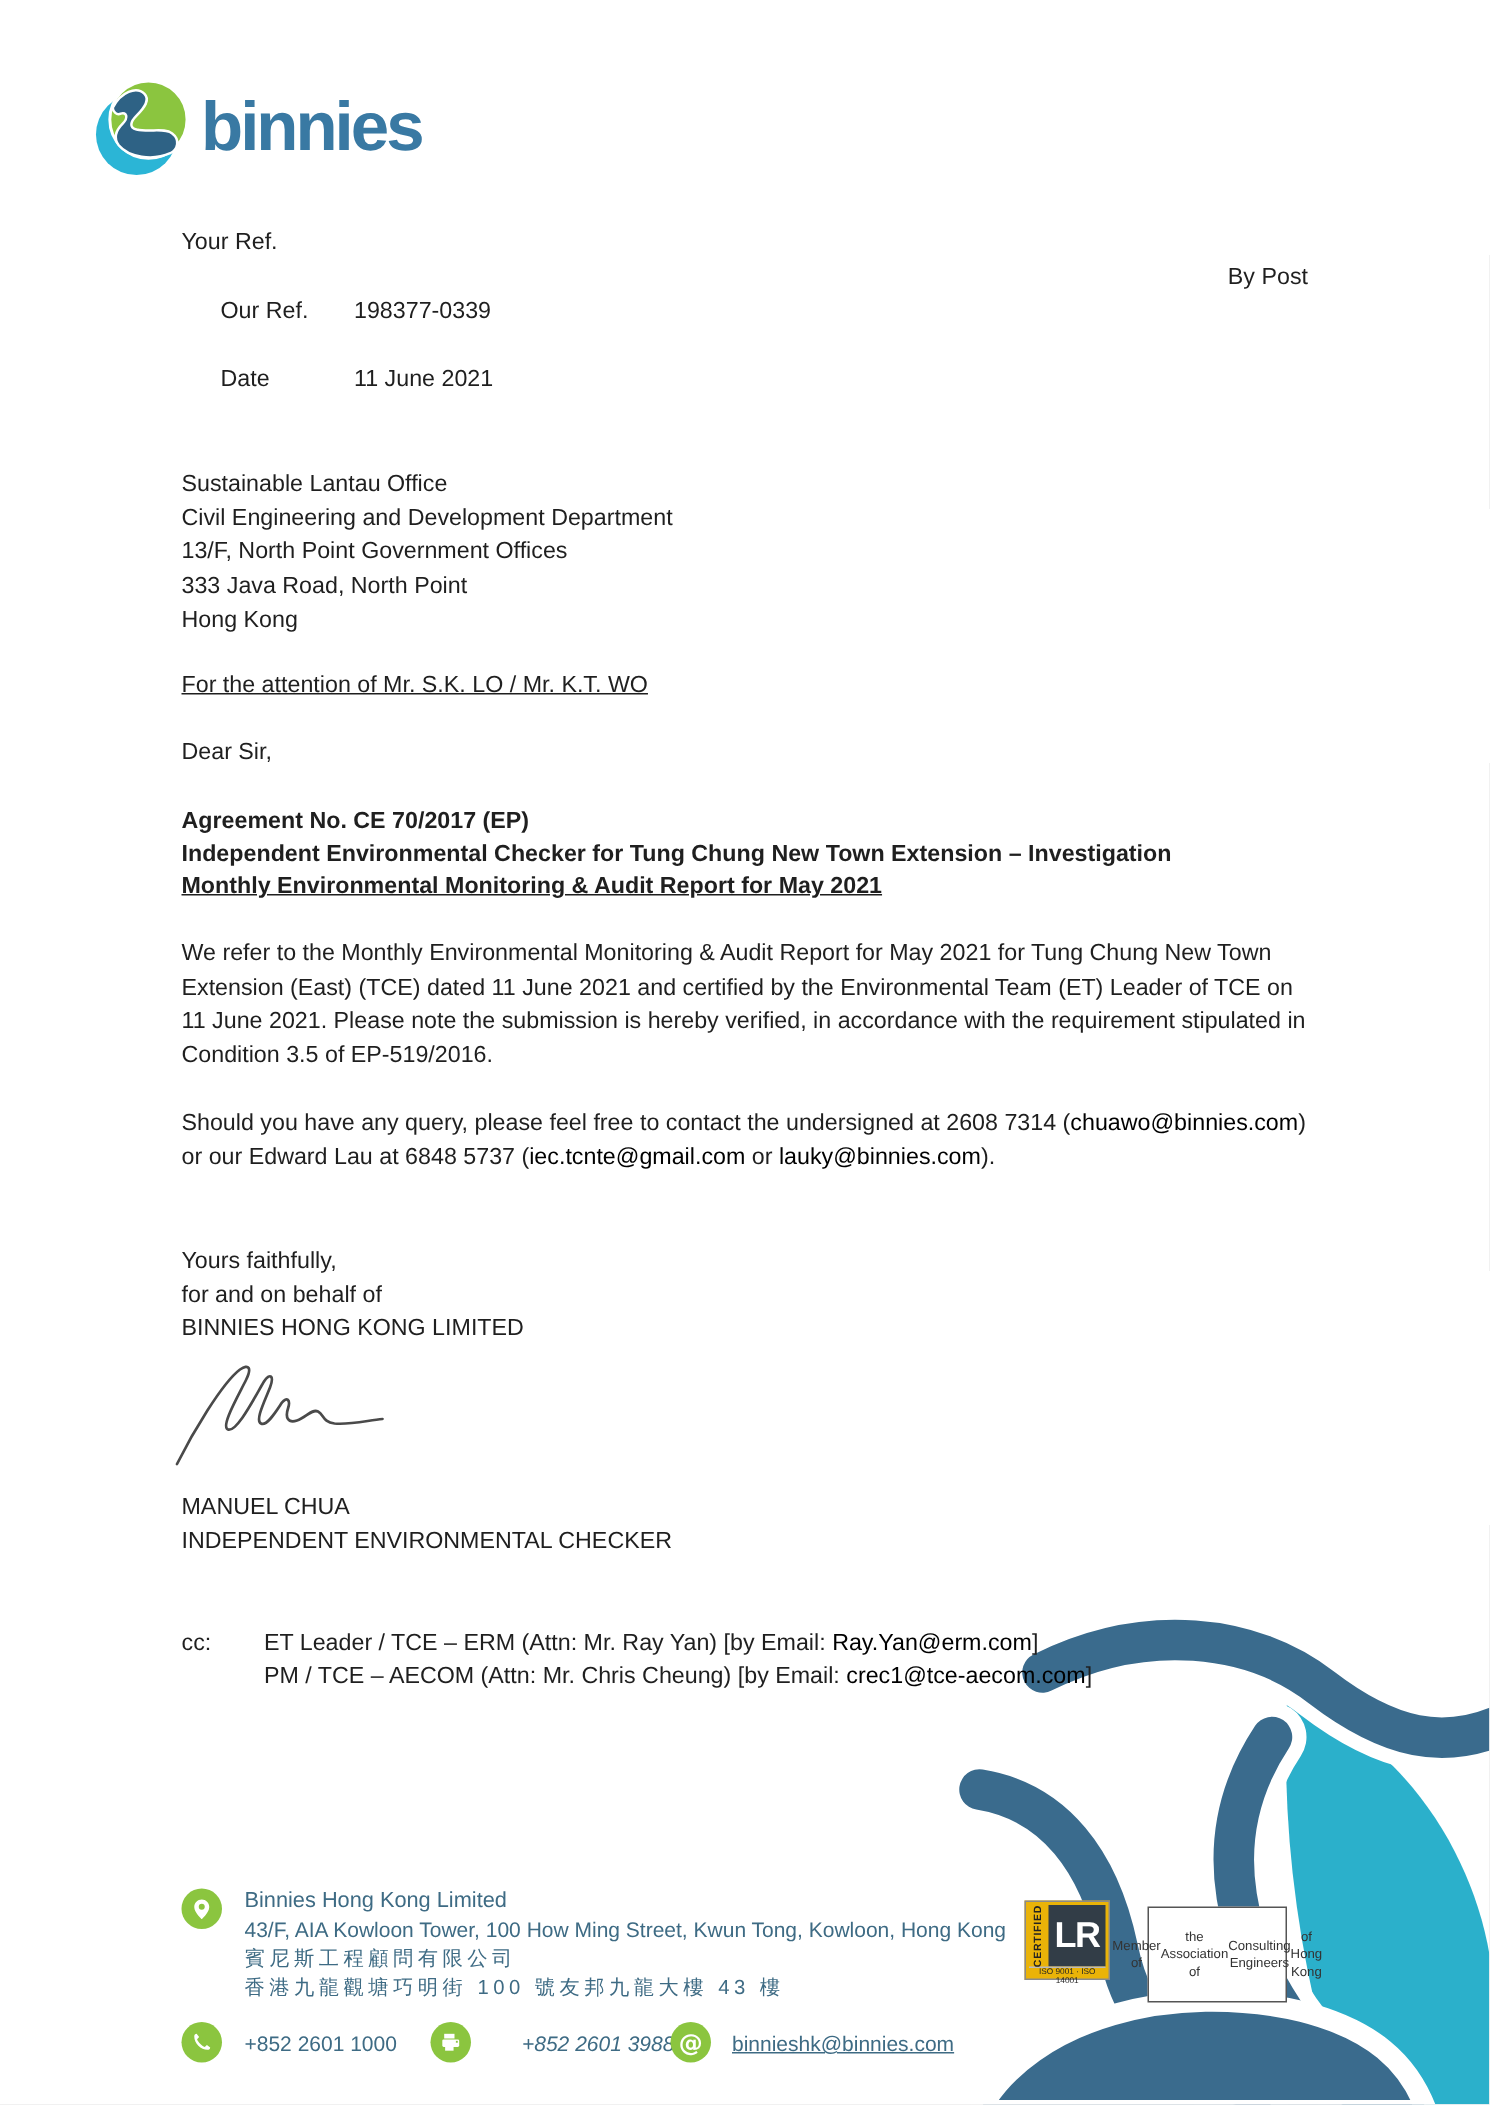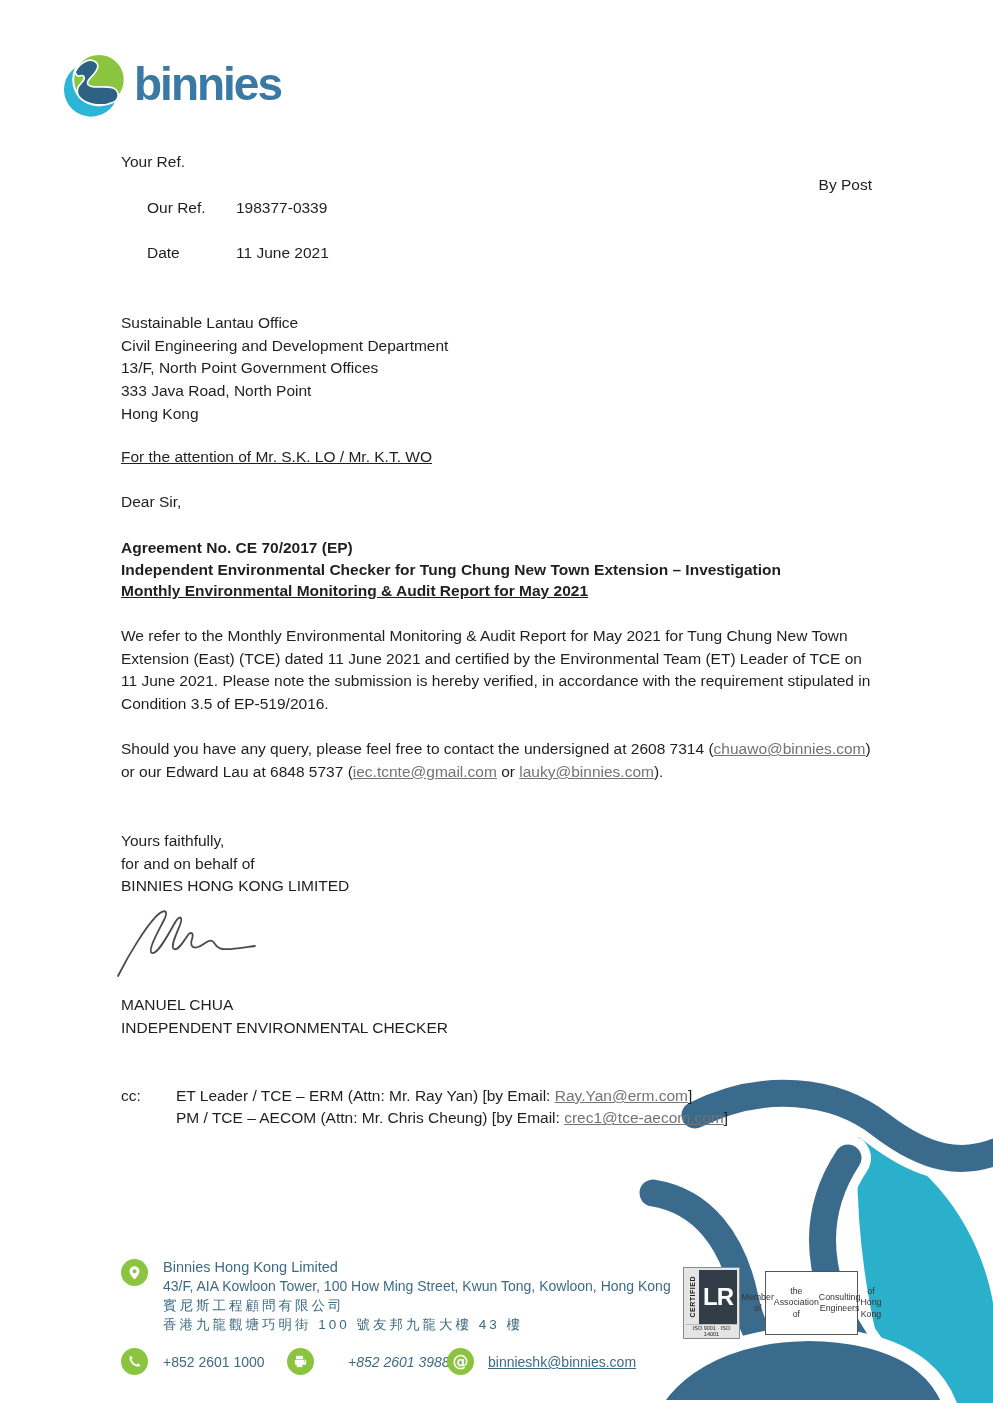--- a/index.html
+++ b/index.html
@@ -6,40 +6,40 @@
   .page {
     position:relative; width:993px; height:1403px; margin:0 auto;
     background:#ffffff; overflow:hidden;
     font-family:"Liberation Sans", sans-serif;
     color:#1f1f1f; font-size:15.5px;
   }
   .abs { position:absolute; }
   .lh { line-height:22.7px; }
   .bold { font-weight:700; }
   .ul { text-decoration:underline; }
-  .link { color:#737373; text-decoration:underline; }
+  .link { color:#000000; }
   .ref-row { display:flex; }
   .ref-label { width:89px; flex:0 0 89px;margin-left:26px; }
   
   .logo { display:flex; align-items:flex-start; }
   .wordmark {
     font-size:46px; font-weight:700; color:#3979a3;
     letter-spacing:-2px; margin-left:6px; line-height:64px;
   }
   
   .slate { color:#3e6b84; }
   .f-line { line-height:19px; font-size:14px; }
   .zh { letter-spacing:3px; font-size:13.5px; }
   .circle-icon {
     width:27px; height:27px; border-radius:50%; background:#8bc53f;
     display:flex; align-items:center; justify-content:center;
   }
   .at-glyph { color:#fff; font-weight:700; font-size:16px; font-family:"DejaVu Sans", sans-serif; }
   
-  .lr-box { width:57px; height:72px; border:1px solid #8a8a8a; background:#e5e5e5;
+  .lr-box { width:57px; height:53px; border:1px solid #8a8a8a; background:#eab308;
             display:flex; flex-direction:column; box-sizing:border-box; padding:2px; }
   .lr-main { flex:1; display:flex; }
   .lr-vert { width:13px; display:flex; align-items:center; justify-content:center; }
   .lr-vert span {
     transform:rotate(180deg); writing-mode:vertical-rl;
     font-size:7px; font-weight:700; letter-spacing:0.5px; color:#222;
   }
   .lr-mark { flex:1; background:#323d47; color:#fff; display:flex; align-items:center;
              justify-content:center; font-size:24px; font-weight:700; letter-spacing:-1px; }
   .lr-iso { height:11px; font-size:5.5px; text-align:center; color:#222;

